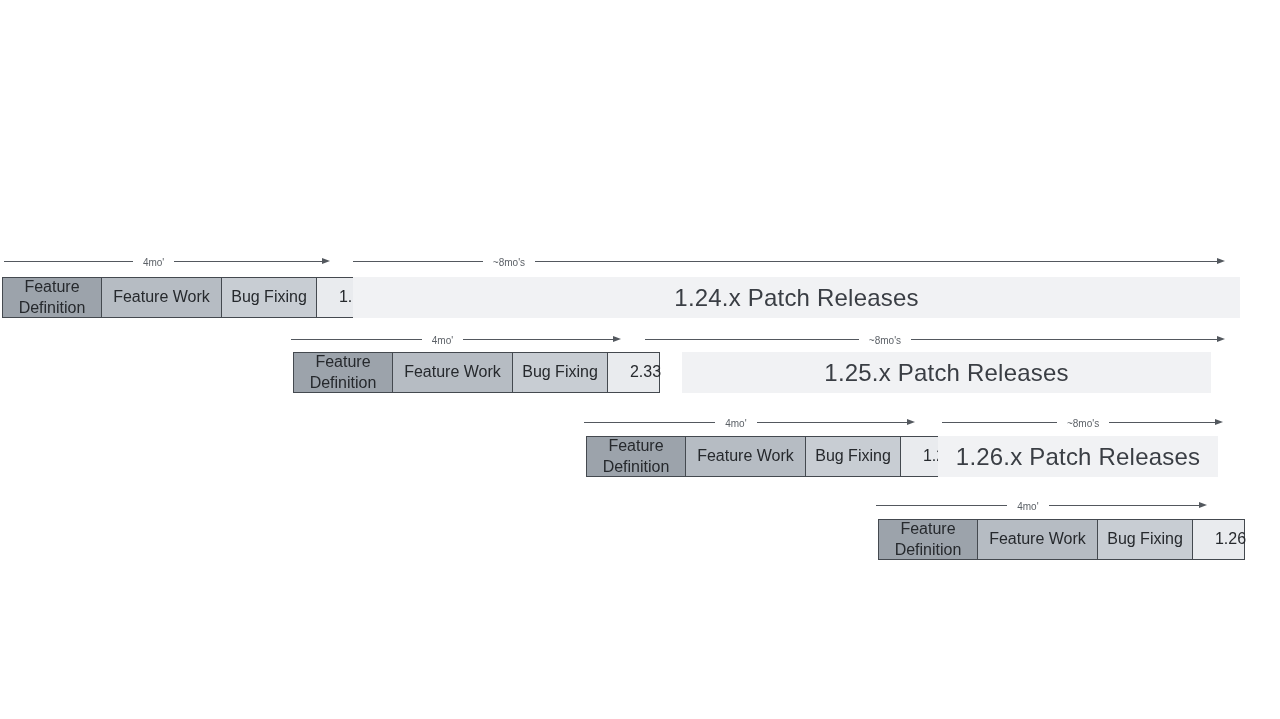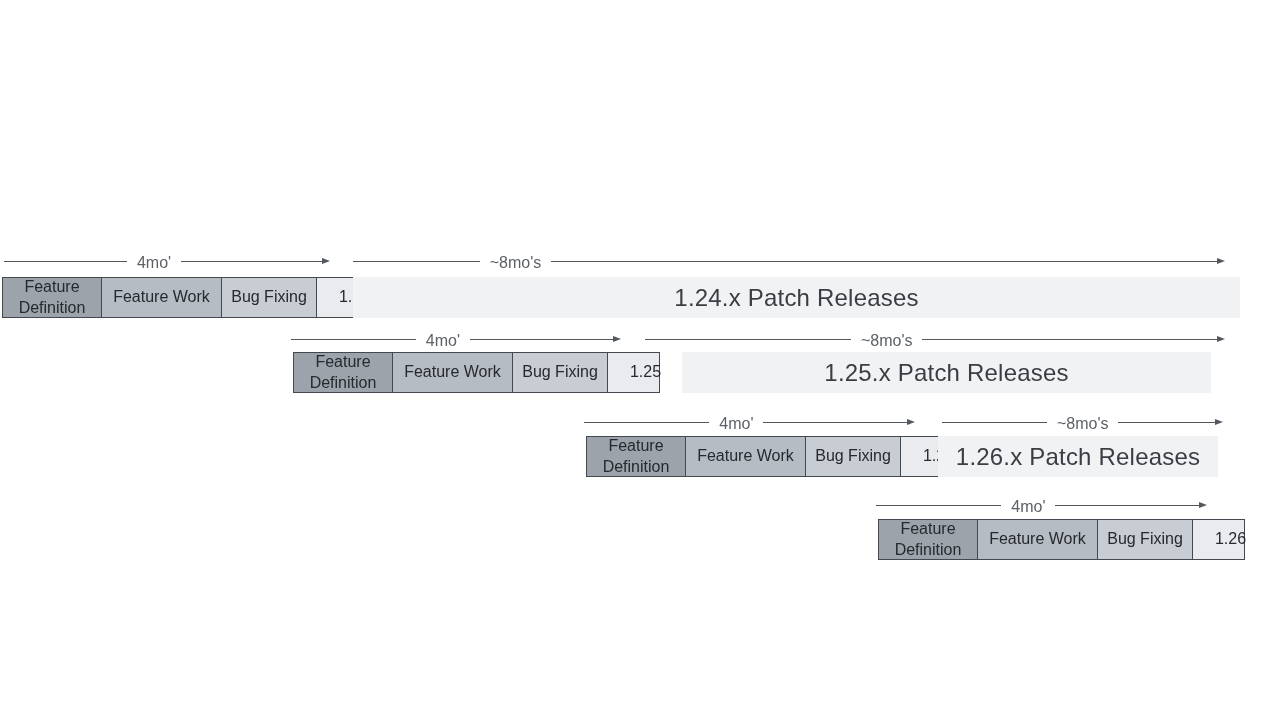--- a/index.html
+++ b/index.html
@@ -15,21 +15,21 @@
     --duration-text:#5c6167;
   }
   *{box-sizing:border-box;}
   html,body{margin:0;padding:0;background:#ffffff;}
   body{font-family:"Liberation Sans",sans-serif;}
   .canvas{position:relative;width:1280px;height:719px;background:#ffffff;overflow:hidden;}
 
   
   .arrow{position:absolute;display:flex;align-items:center;height:16px;}
   .arrow .seg{height:0;border-top:1.6px solid var(--arrow);}
-  .arrow .lbl{font-size:16px;line-height:14px;color:var(--duration-text);
+  .arrow .lbl{font-size:10px;line-height:14px;color:var(--duration-text);
               padding:0 10px;white-space:nowrap;transform:translateY(2px);}
   .arrow .head{width:0;height:0;flex:0 0 auto;
                border-top:3.5px solid transparent;border-bottom:3.5px solid transparent;
                border-left:8px solid var(--arrow);margin-left:-1px;}
 
   
   .strip{position:absolute;display:flex;}
   .pbox{border:1px solid var(--box-border);height:41px;
         display:flex;align-items:center;justify-content:center;text-align:center;
         font-size:16px;line-height:1.3;color:var(--box-text);}
@@ -95,21 +95,21 @@
     <div class="pbox w-fd fd">
         <span>Feature Definition</span>
       </div>
     <div class="pbox w-fw fw">
         <span>Feature Work</span>
       </div>
     <div class="pbox w-bf bf">
         <span>Bug Fixing</span>
       </div>
     <div class="pbox w-ver ver">
-        <span>1.25</span>
+        <span>2.33</span>
       </div>
   </div>
   <div class="patchbar" style="left:654px;top:352px;width:529px;margin-left:28px;">
     <span class="ptxt">1.25.x Patch Releases</span>
   </div>
 
   <div class="arrow" style="left:584px;top:414px;width:331px;">
     <span class="seg" style="flex:130 0 0;"></span>
     <span class="lbl">4mo'</span>
     <span class="seg" style="flex:150 0 0;"></span>

